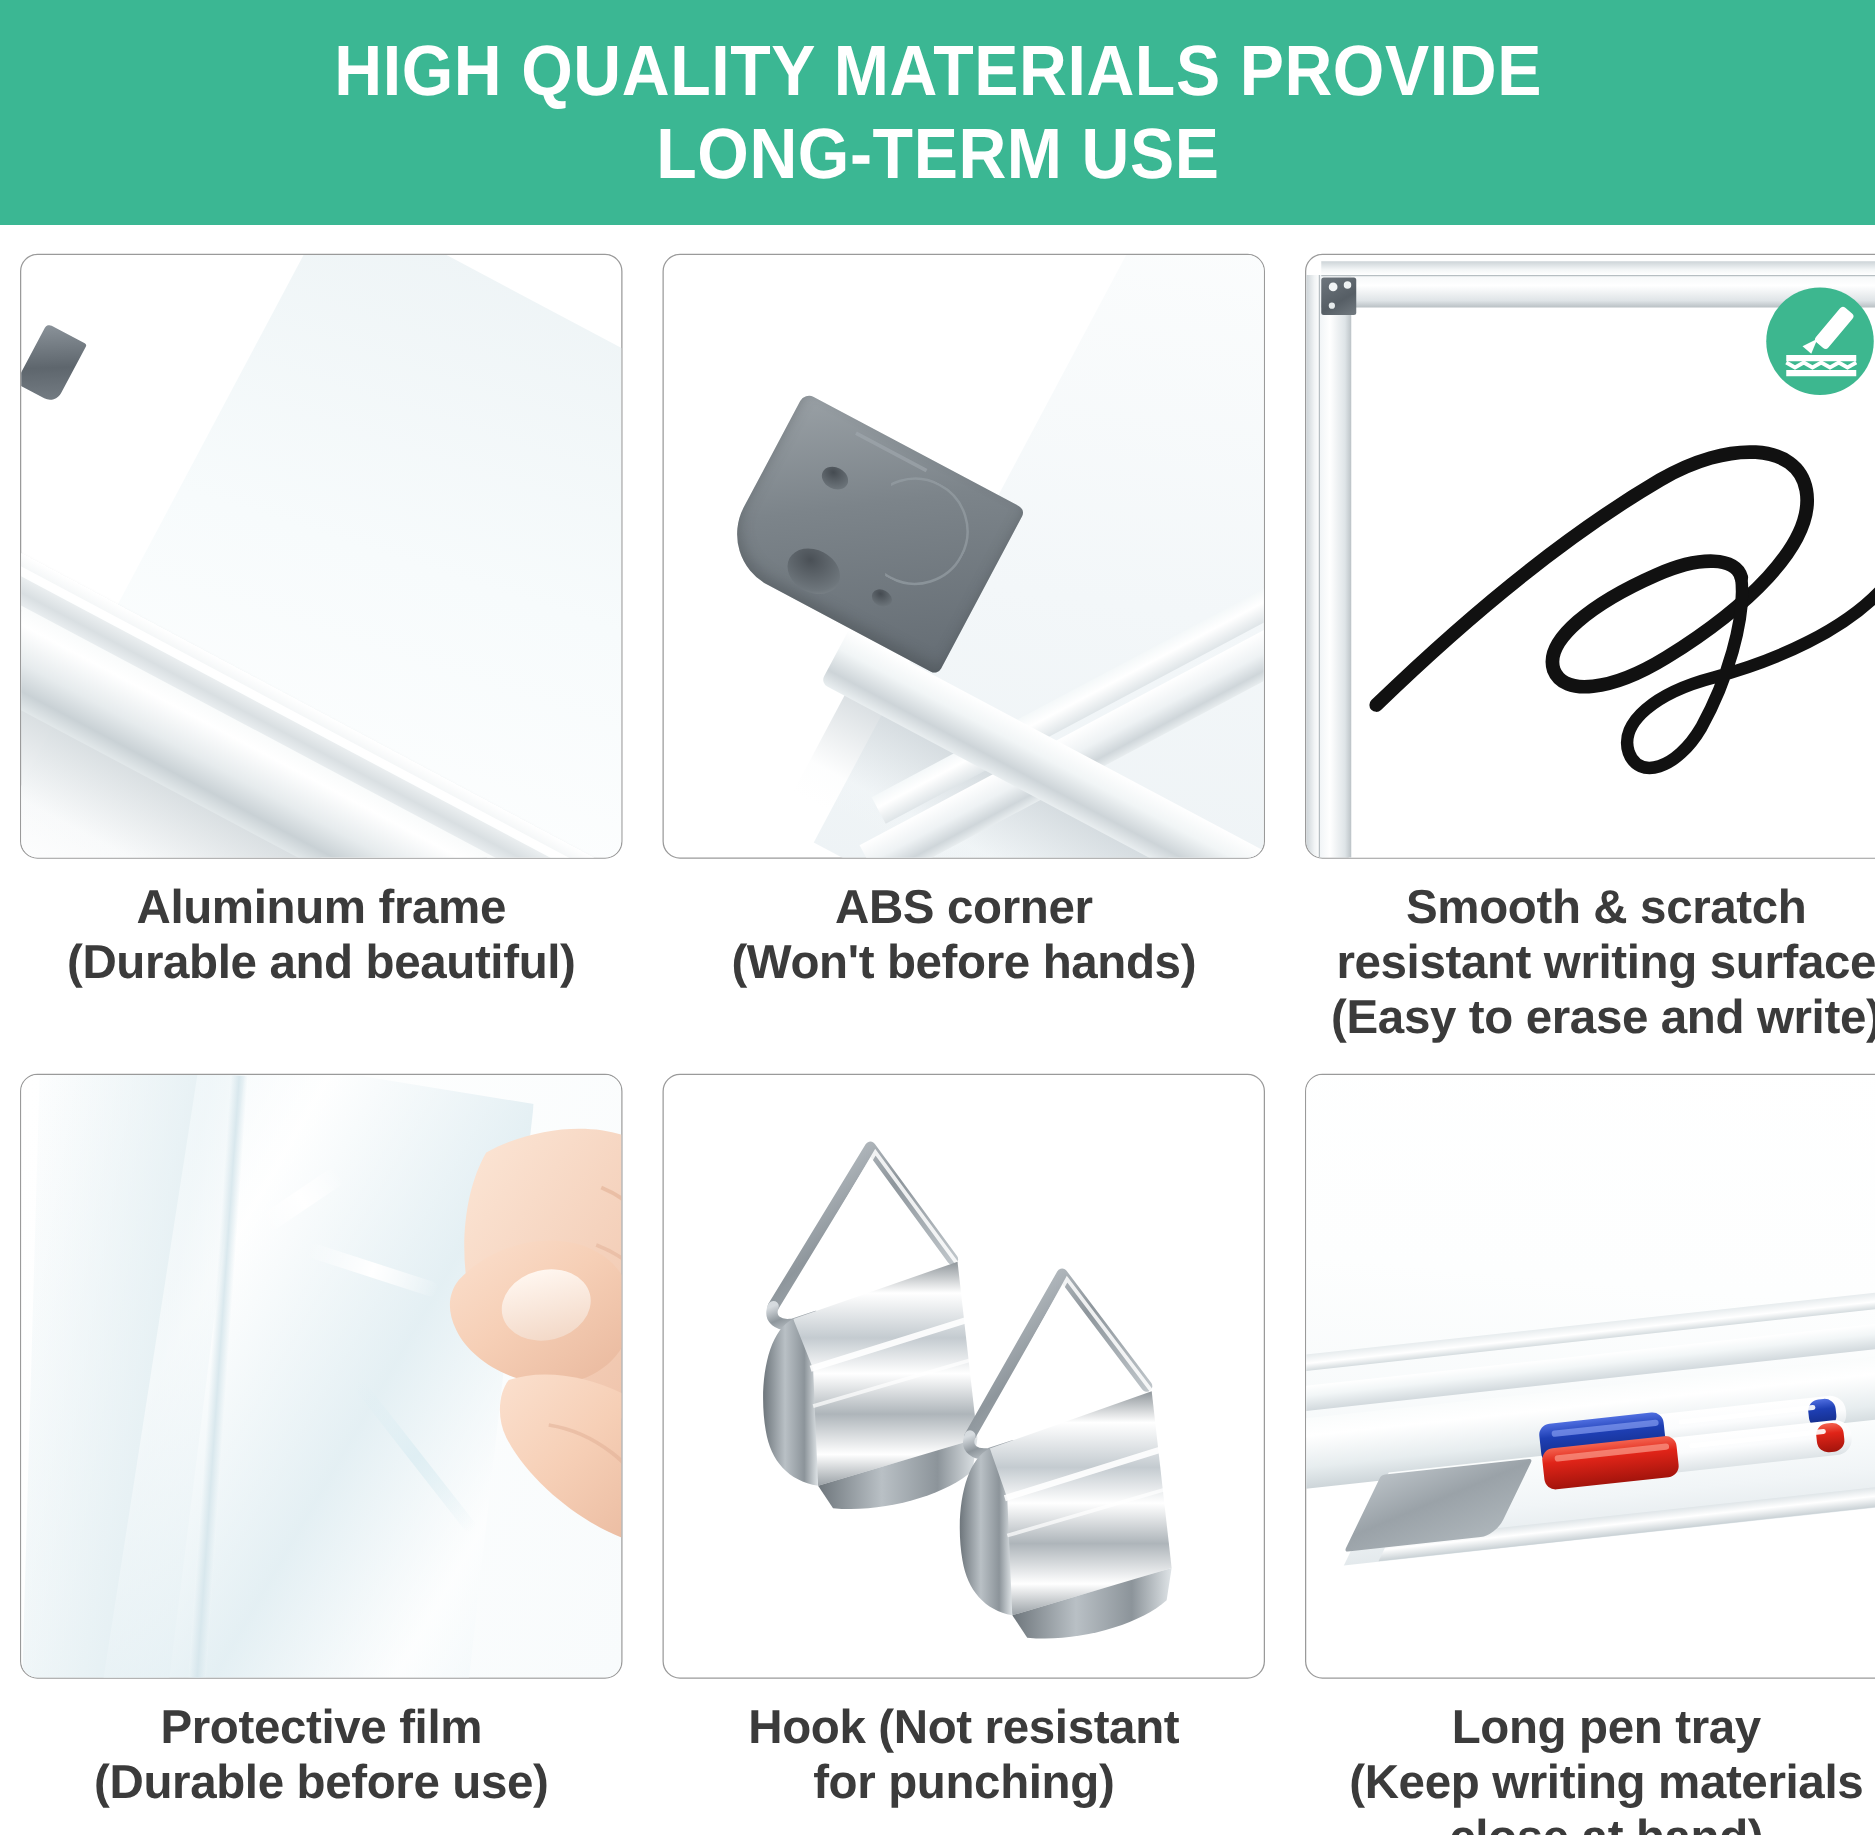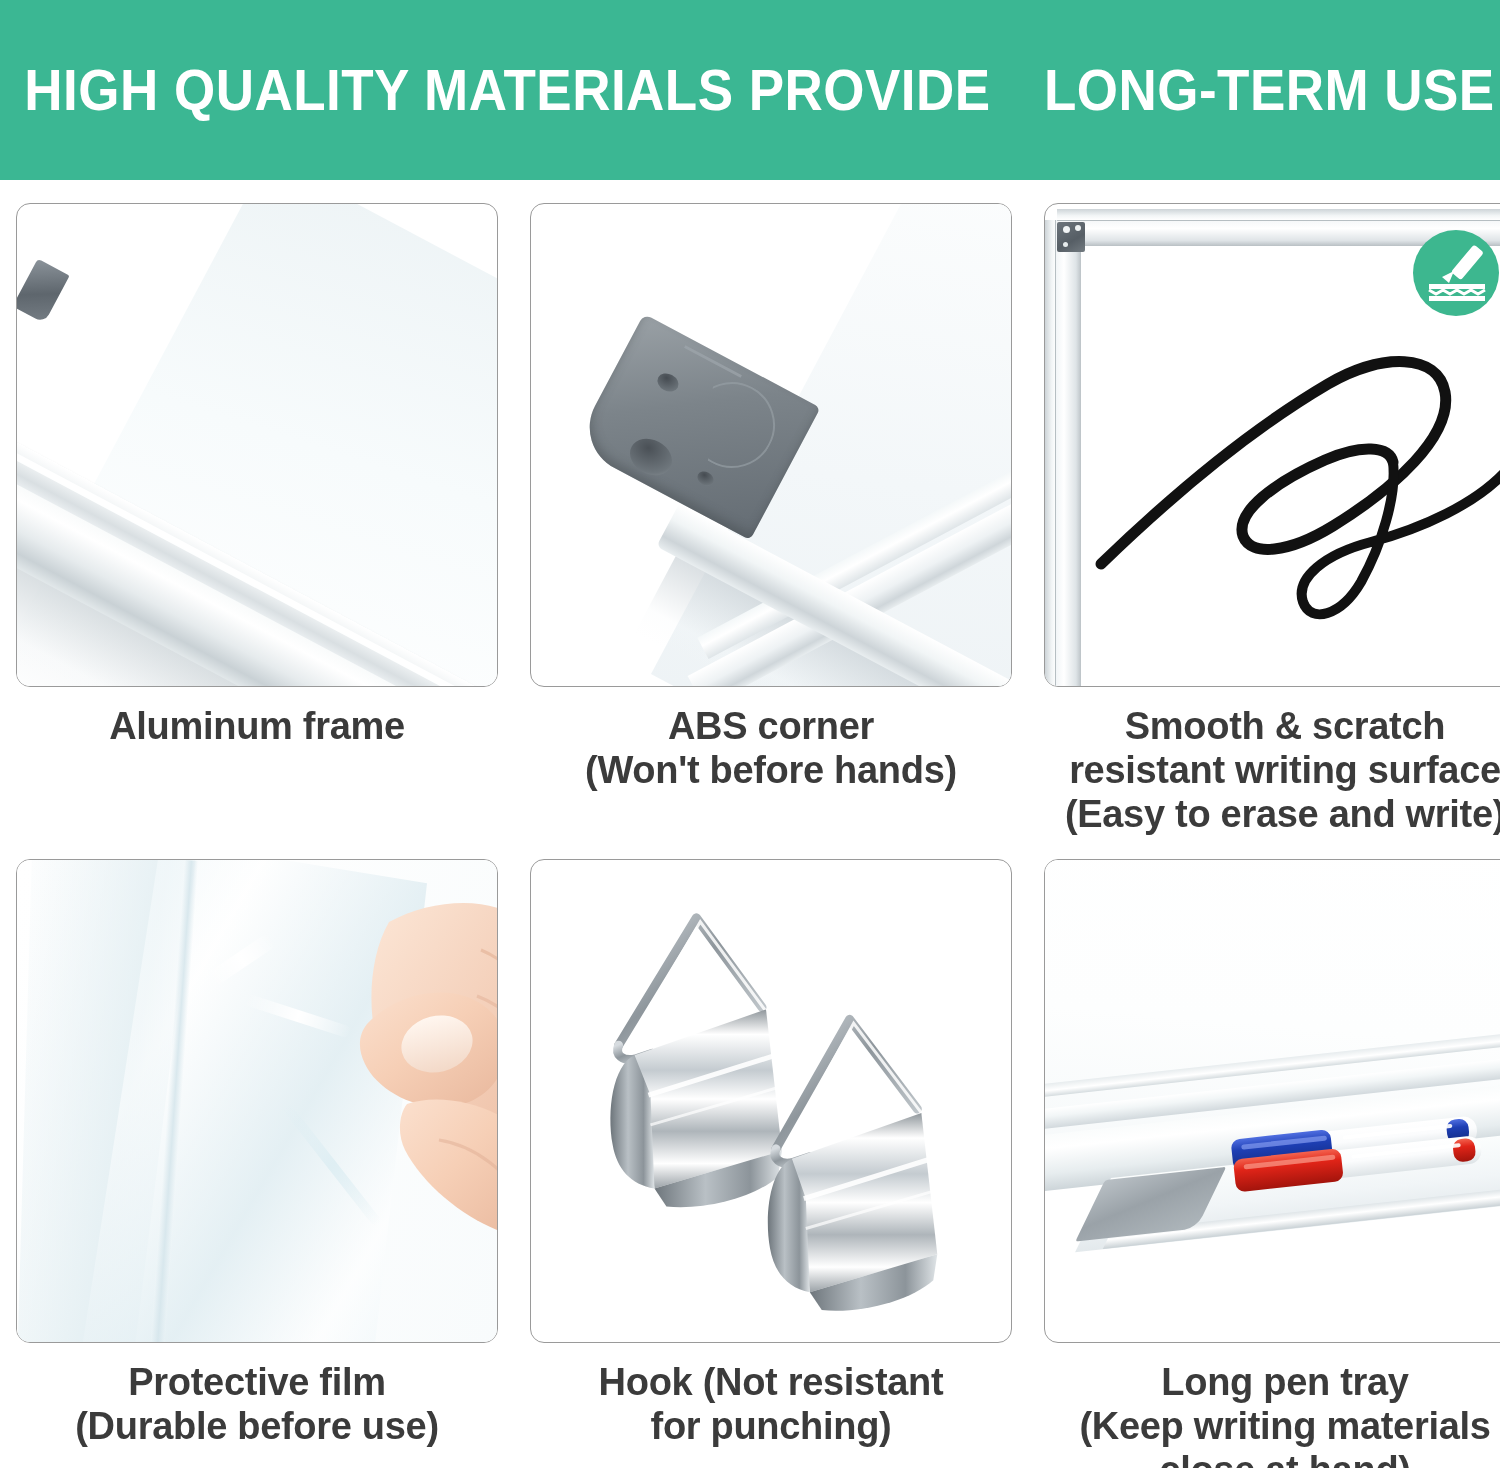--- a/index.html
+++ b/index.html
@@ -21,21 +21,21 @@
   }
 
   
   .header-banner {
     position: absolute;
     left: 0; top: 0;
     width: 1500px;
     height: 180px;
     background: #3bb793;
     display: flex;
-    flex-direction: row;
+    flex-direction: column;
     align-items: center;
     justify-content: center;
     text-align: center;
   }
   .header-line {
     color: #ffffff;
     font-family: "Liberation Sans", sans-serif;
     font-weight: bold;
     font-size: 57px;
     line-height: 66px;
@@ -422,20 +422,21 @@
       <div class="photo p1">
         <div class="board-face"></div>
         <div class="rail-shadow"></div>
         <div class="rail-a"></div>
         <div class="rail-b"></div>
         <div class="hilite"></div>
         <div class="abs-tip"></div>
       </div>
       <div class="caption">
         <span class="cl">Aluminum frame</span>
+        <span class="cl">(Durable and beautiful)</span>
       </div>
     </div>
 
     <div class="cell">
       <div class="photo p2">
         <div class="face"></div>
         <div class="rail-bot-shadow"></div>
         <div class="rail-top2"></div>
         <div class="rail-top"></div>
         <div class="rail-bottom"></div>

